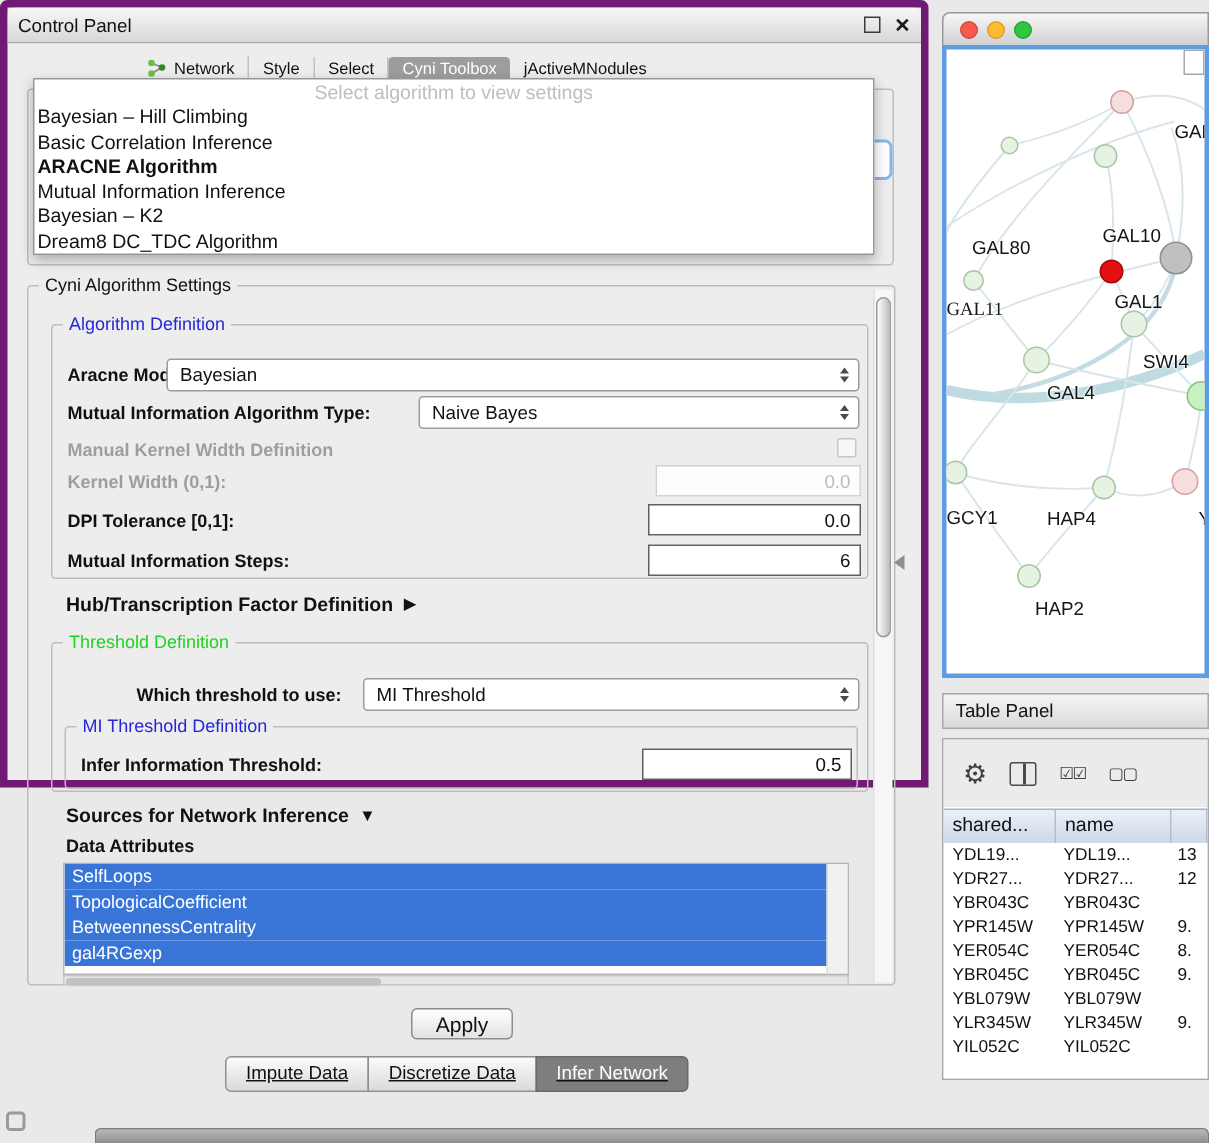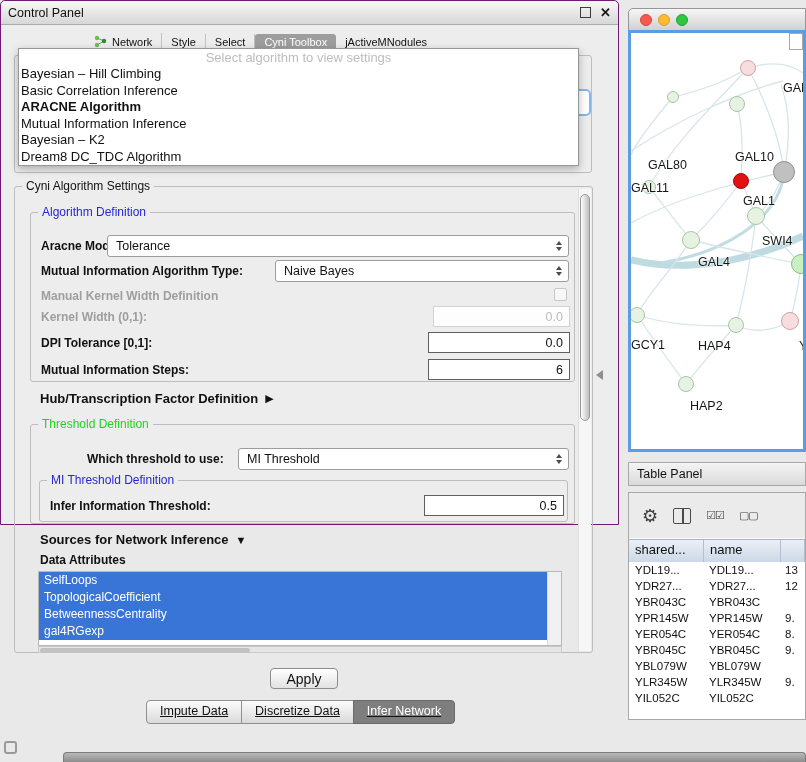--- a/index.html
+++ b/index.html
@@ -1,21 +1,21 @@
 <!DOCTYPE html>
 <html><head>
 <meta charset="utf-8">
 <style>
   html,body{margin:0;padding:0;}
   #screen{position:relative;width:806px;height:762px;background:#e9e9e9;overflow:hidden;
           font-family:"Liberation Sans",sans-serif;font-size:12px;color:#111;}
   .abs{position:absolute;box-sizing:border-box;}
 
   
-  #cp{left:0;top:8;width:619px;height:525px;background:#ededed;border:1px solid #701a75;border-radius:5px 5px 0 0;}
+  #cp{left:0;top:8;width:619px;height:525px;background:#ededed;border:5px solid #701a75;border-radius:5px 5px 0 0;}
   .titlebar{position:absolute;left:0;top:0;right:0;height:23px;display:flex;align-items:center;padding:0 7px;
             background:linear-gradient(#f8f8f8,#d7d7d7);border-bottom:1px solid #ababab;border-radius:5px 5px 0 0;}
   .titlebar .title{font-size:12.5px;}
   .tb-spacer{flex:1;}
   .float-box{width:9px;height:9px;border:1.5px solid #3c3c3c;margin-right:9px;}
   .close-x{font-size:13px;font-weight:bold;color:#1a1a1a;line-height:10px;}
 
   
   .tabstrip{display:flex;align-items:center;height:21px;font-size:11px;}
   .tab{display:flex;align-items:center;gap:5px;padding:2px 9px;border-right:1px solid #c2c2c2;white-space:nowrap;}
@@ -180,21 +180,21 @@
 
       <div class="abs vscrollbar" style="right:1px;top:2px;width:13px;height:462px;">
         <div class="vthumb" style="top:5px;height:225px;"></div>
       </div>
 
       <div class="abs groupbox" style="left:15px;top:25px;width:545px;height:170px;">
         <span class="group-title blue-title">Algorithm Definition</span>
 
         <span class="abs blabel" style="left:10px;top:26px;">Aracne Mode:</span>
         <div class="abs combo" style="left:76px;top:22px;width:462px;height:22px;">
-          <span>Tolerance</span>
+          <span>Bayesian</span>
           <span class="combo-arrows">
               <span class="tri-up"></span>
               <span class="tri-down"></span>
             </span>
         </div>
 
         <span class="abs blabel" style="left:10px;top:51px;">Mutual Information Algorithm Type:</span>
         <div class="abs combo" style="left:244px;top:47px;width:294px;height:22px;">
           <span>Naive Bayes</span>
           <span class="combo-arrows">
@@ -323,21 +323,21 @@
       <div class="node pale" style="left:51px;top:198px;width:18px;height:18px;"></div>
       <div class="node bright" style="left:160px;top:221px;width:20px;height:20px;"></div>
       <div class="node pale" style="left:-2px;top:274px;width:16px;height:16px;"></div>
       <div class="node pale" style="left:97px;top:284px;width:16px;height:16px;"></div>
       <div class="node pink" style="left:150px;top:279px;width:18px;height:18px;"></div>
       <div class="node pale" style="left:47px;top:343px;width:16px;height:16px;"></div>
 
       <span class="nlabel" style="left:152px;top:48px;">GAL</span>
       <span class="nlabel" style="left:17px;top:125px;">GAL80</span>
       <span class="nlabel" style="left:104px;top:117px;">GAL10</span>
-      <span class="nlabel" style="left:0px;top:148px;">GAL11</span>
+      <span class="nlabel" style="left:0px;top:166px;font-family:Liberation Serif, serif;">GAL11</span>
       <span class="nlabel" style="left:112px;top:161px;">GAL1</span>
       <span class="nlabel" style="left:131px;top:201px;">SWI4</span>
       <span class="nlabel" style="left:67px;top:222px;">GAL4</span>
       <span class="nlabel" style="left:0px;top:305px;">GCY1</span>
       <span class="nlabel" style="left:67px;top:306px;">HAP4</span>
       <span class="nlabel" style="left:59px;top:366px;">HAP2</span>
       <span class="nlabel" style="left:168px;top:306px;">Y</span>
 
       <div class="scroll-stub"></div>
     </div>

